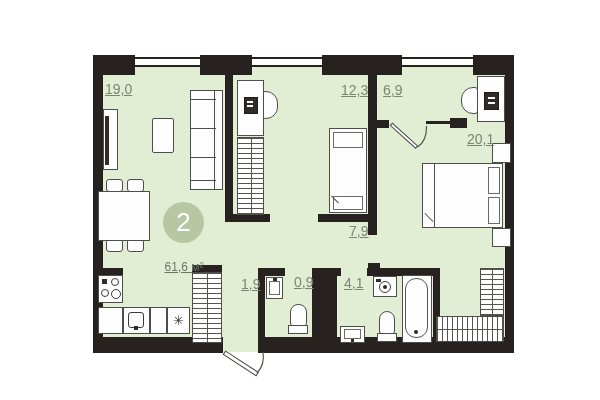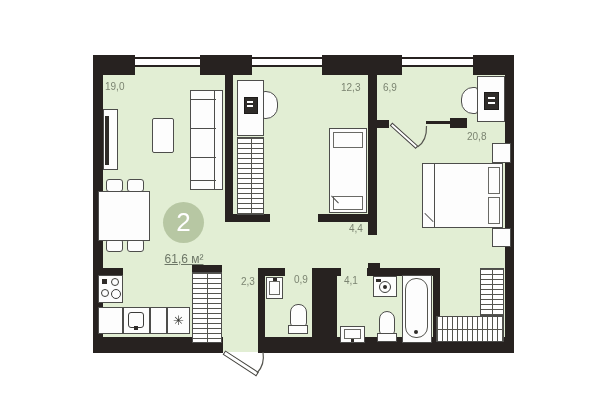--- a/index.html
+++ b/index.html
@@ -7,21 +7,21 @@
     position:relative;width:600px;height:400px;background:#ffffff;overflow:hidden;
     font-family:"Liberation Sans", sans-serif;
   }
   .abs{position:absolute;box-sizing:border-box;}
   .wall{position:absolute;box-sizing:border-box;background:#272220;}
   .floor{position:absolute;box-sizing:border-box;background:#e2eed4;}
   .win{position:absolute;box-sizing:border-box;background:#ffffff;
        border-top:2px solid #272220;border-bottom:2px solid #272220;}
   .furn{position:absolute;box-sizing:border-box;background:#fdfdfd;border:1px solid #4d4d4b;}
   .dark{position:absolute;box-sizing:border-box;background:#2f2c29;}
-  .label{position:absolute;color:#7b8471;font-size:10px;line-height:1;white-space:nowrap;}
+  .label{position:absolute;color:#7b8471;font-size:14px;line-height:1;white-space:nowrap;text-decoration:underline;}
   .rack-v{position:absolute;box-sizing:border-box;background-color:#fff;border:1px solid #4d4d4b;
     background-image:repeating-linear-gradient(to bottom,#55554f 0px,#55554f 1px,transparent 1px,transparent 5px);}
   .rack-v::after{content:"";position:absolute;top:0;bottom:0;left:50%;width:1px;background:#55554f;}
   .rack-h{position:absolute;box-sizing:border-box;background-color:#fff;border:1px solid #4d4d4b;
     background-image:repeating-linear-gradient(to right,#55554f 0px,#55554f 1px,transparent 1px,transparent 5px);}
   .rack-h::after{content:"";position:absolute;left:0;right:0;top:50%;height:1px;background:#55554f;}
   .round{border-radius:50%;}
   .leaf{position:absolute;box-sizing:border-box;background:#fff;border:1px solid #45443f;transform-origin:left center;}
   .sline{position:absolute;background:#4d4d4b;}
   .badge{position:absolute;border-radius:50%;background:#b7c7a3;color:#fff;
@@ -81,21 +81,21 @@
 
   <div class="furn" style="left:106px;top:179px;width:17px;height:13px;border-radius:3px;"></div>
   <div class="furn" style="left:127px;top:179px;width:17px;height:13px;border-radius:3px;"></div>
   <div class="furn" style="left:106px;top:239px;width:17px;height:13px;border-radius:3px;"></div>
   <div class="furn" style="left:127px;top:239px;width:17px;height:13px;border-radius:3px;"></div>
   <div class="furn" style="left:98px;top:191px;width:52px;height:50px;"></div>
 
   <div class="badge" style="left:163px;top:202px;width:41px;height:41px;">
     <span>2</span>
   </div>
-  <div class="total" style="left:155px;top:252px;width:58px;text-decoration:underline;">61,6 м²</div>
+  <div class="total" style="left:155px;top:260px;width:58px;text-decoration:underline;">61,6 м²</div>
 
   <div class="furn" style="left:98px;top:275px;width:25px;height:28px;">
     <div class="dark" style="left:3px;top:3px;width:5px;height:5px;"></div>
     <div class="abs round" style="left:12px;top:2px;width:8px;height:8px;border:1px solid #3c3c3a;"></div>
     <div class="abs round" style="left:2px;top:13px;width:8px;height:8px;border:1px solid #3c3c3a;"></div>
     <div class="abs round" style="left:12px;top:13px;width:10px;height:10px;border:1px solid #3c3c3a;"></div>
   </div>
   <div class="furn" style="left:98px;top:307px;width:25px;height:27px;"></div>
   <div class="furn" style="left:123px;top:307px;width:27px;height:27px;">
     <div class="abs" style="left:4px;top:4px;width:16px;height:16px;border:1px solid #3c3c3a;border-radius:3px;"></div>
@@ -165,19 +165,19 @@
   <div class="leaf" style="left:224px;top:350px;width:40px;height:5px;transform:rotate(33deg);"></div>
   <div class="leaf" style="left:391px;top:122px;width:35px;height:4px;transform:rotate(42deg);"></div>
   <svg class="overlay" width="600" height="400">
     <path d="M 257 373 Q 265 365 263 352" fill="none" stroke="#55554f" stroke-width="1.2"></path>
     <path d="M 417.5 147 Q 427 141 426.5 126" fill="none" stroke="#55554f" stroke-width="1.2"></path>
   </svg>
 
   <div class="label" style="left:105px;top:82px;">19,0</div>
   <div class="label" style="left:341px;top:83px;">12,3</div>
   <div class="label" style="left:383px;top:83px;">6,9</div>
-  <div class="label" style="left:467px;top:132px;">20,8</div>
-  <div class="label" style="left:349px;top:224px;">4,4</div>
-  <div class="label" style="left:241px;top:277px;">2,3</div>
+  <div class="label" style="left:467px;top:132px;">20,1</div>
+  <div class="label" style="left:349px;top:224px;">7,9</div>
+  <div class="label" style="left:241px;top:277px;">1,9</div>
   <div class="label" style="left:294px;top:275px;">0,9</div>
   <div class="label" style="left:344px;top:276px;">4,1</div>
 
 </div>
 
 </body></html>

